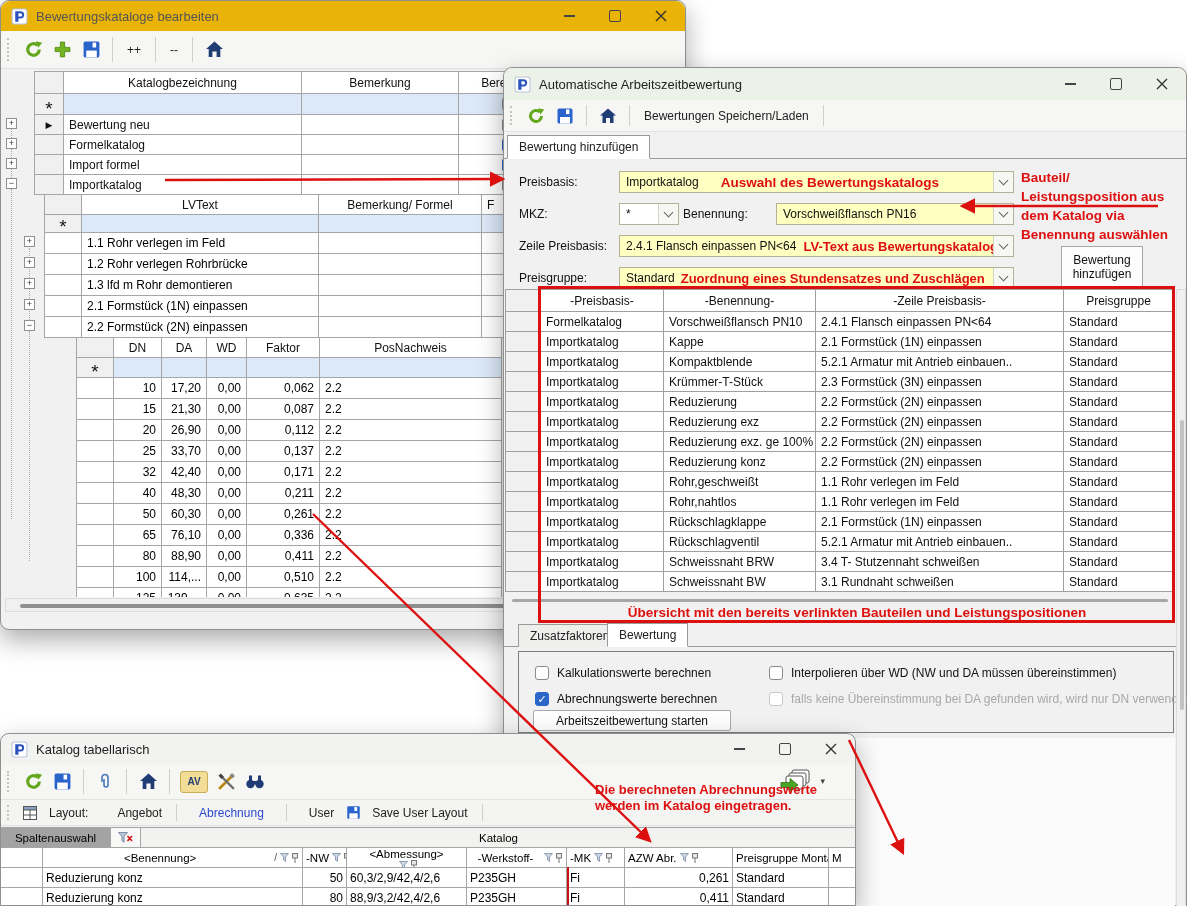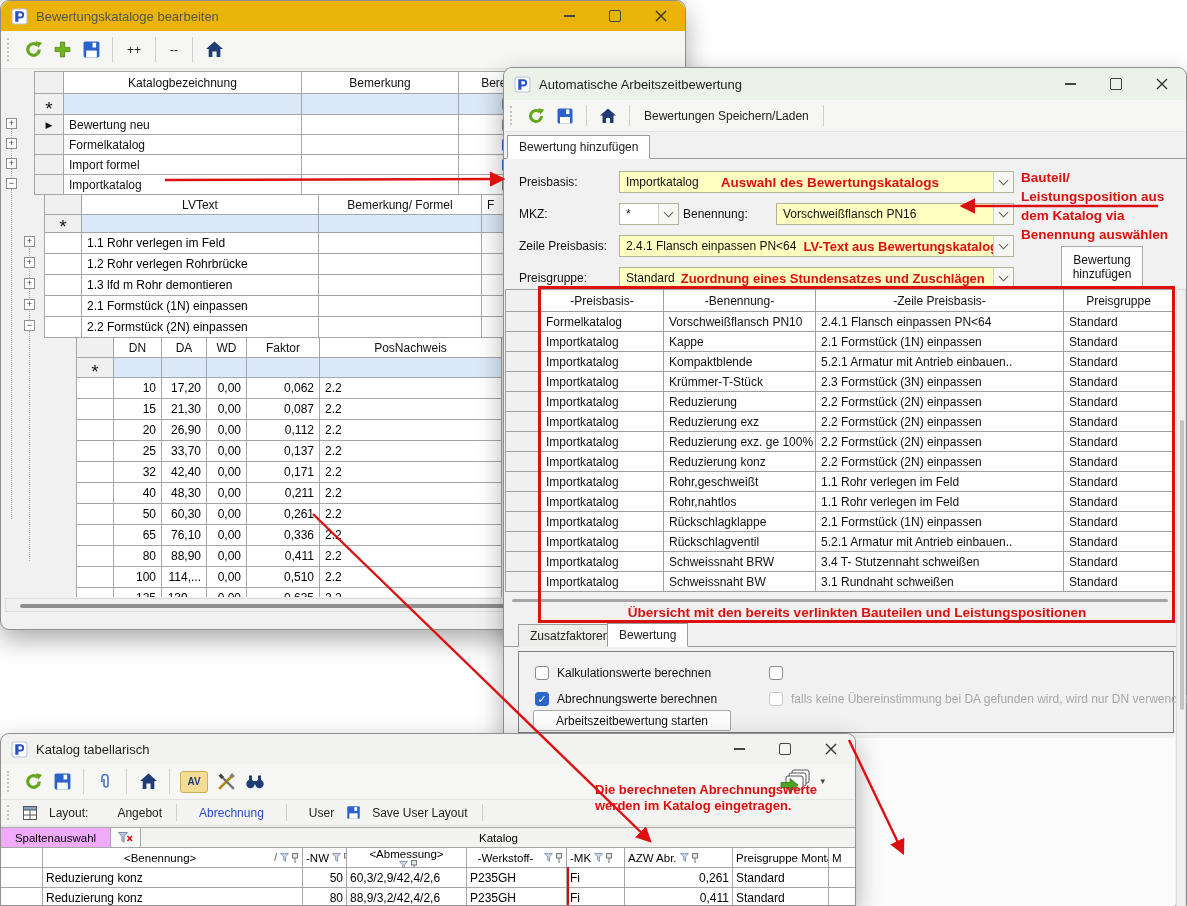--- a/index.html
+++ b/index.html
@@ -555,20 +555,21 @@
     </div>
 
     <div class="abs" style="left:14px;top:583px;width:656px;height:82px;border:1px solid #7e7e7e;background:#f1f1f1;box-sizing:border-box;">
       <span class="cb abs" style="left:16px;top:14px;margin:0;"></span>
       <span class="flabel" style="left:38px;top:14px;">Kalkulationswerte berechnen</span>
       <span class="cb abs on" style="left:16px;top:40px;margin:0;">
           <span class="tick">✓</span>
         </span>
       <span class="flabel" style="left:38px;top:40px;">Abrechnungswerte berechnen</span>
       <span class="cb abs" style="left:250px;top:14px;margin:0;"></span>
+      <span class="flabel" style="left:272px;top:14px;">Interpolieren über WD (NW und DA müssen übereinstimmen)</span>
       <span class="cb dis abs" style="left:250px;top:40px;margin:0;"></span>
       <span class="flabel" style="left:272px;top:40px;color:#a8a8a8;">falls keine Übereinstimmung bei DA gefunden wird, wird nur DN verwendet</span>
       <div class="btn abs" style="left:14px;top:58px;width:198px;height:21px;border-radius:2px;">
           <span>Arbeitszeitbewertung starten</span>
         </div>
     </div>
 
     <div class="abs" style="left:1px;top:670px;width:670px;height:169px;background:#fbfbfb;"></div>
 
     <div class="abs sbtrack" style="left:672px;top:221px;width:10px;height:618px;">
@@ -676,21 +677,21 @@
       <span class="tbtn">Save User Layout</span>
       <span class="tsep"></span>
     </div>
     <div class="abs rednote" style="left:594px;top:48px;width:262px;font-size:13px;line-height:16px;z-index:4;">
       <div>Die berechneten Abrechnungswerte</div>
       <div>werden im Katalog eingetragen.</div>
     </div>
 
     <div class="abs" style="left:0;top:93px;width:856px;border-top:1px solid #a6a6a6;">
       <div class="frow" style="height:20px;">
-        <div class="h3c" style="width:110px;background:#f0abfc;justify-content:center;">
+        <div class="h3c" style="width:110px;background:#a3a3a3;justify-content:center;">
             <span>Spaltenauswahl</span>
           </div>
         <div class="h3c" style="width:30px;background:#f8f8f6;justify-content:center;">
             <svg width="15" height="12" viewBox="0 0 15 12">
               <path d="M0.5 0.5 h9 l-3.4 3.8 v6 l-2.2-1.7 V4.3 Z" fill="#b9c6da" stroke="#6a7a96" stroke-width="0.8"></path>
               <path d="M9.5 4 l4.5 5 M14 4 l-4.5 5" stroke="#d01010" stroke-width="1.5"></path>
             </svg>
           </div>
         <div class="h3c" style="width:716px;background:#f2f2f0;justify-content:center;">
             <span>Katalog</span>

